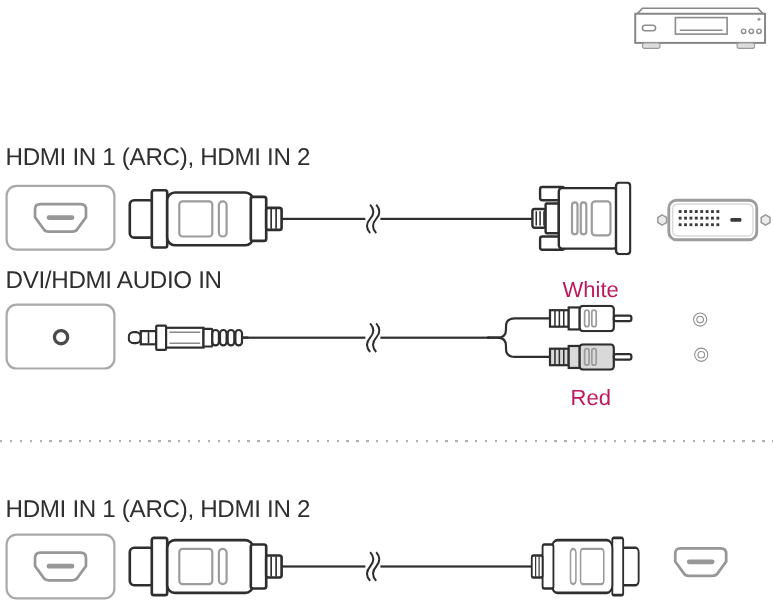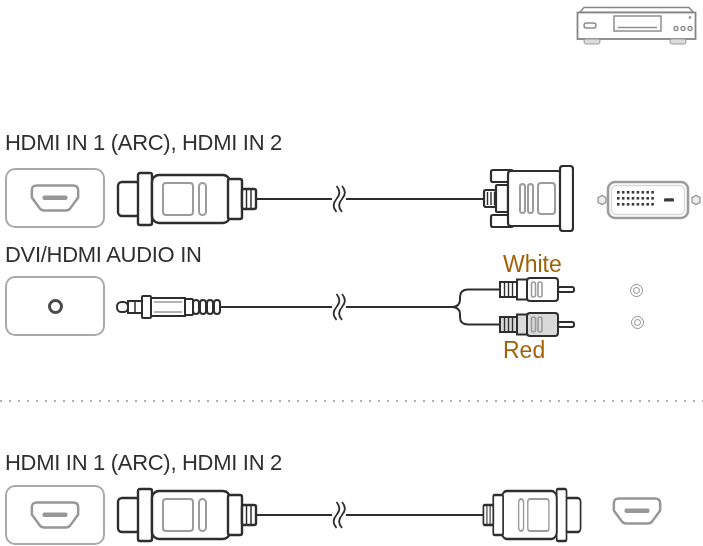--- a/index.html
+++ b/index.html
@@ -5,21 +5,21 @@
   html,body { margin:0; padding:0; background:#fff; }
   #stage {
     position:relative; width:703px; height:546px; background:#ffffff;
     font-family:"Liberation Sans", sans-serif; color:#2f2f2f; overflow:hidden;
   }
   .abs { position:absolute; }
   .label {
     font-size:22px; line-height:20px; letter-spacing:-0.3px; color:#2f2f2f;
     white-space:nowrap;
   }
-  .small-label { font-size:23px; line-height:20px; color:#a16207; text-align:left; }
+  .small-label { font-size:20px; line-height:20px; color:#be185d; text-align:center; }
   .port-box {
     box-sizing:border-box; width:100px; height:60px; background:#fff;
     border:2px solid #a9a9a9; border-radius:10px;
     display:flex; align-items:center; justify-content:center;
   }
   .cable { height:2px; background:#2e2e2e; }
   .donut {
     width:9px; height:9px; border:3px solid #4a4a4a; border-radius:50%; background:#fff;
   }
   .jack {
@@ -213,21 +213,21 @@
       <line x1="6.5" y1="5" x2="6.5" y2="20"></line>
         <line x1="10.5" y1="5" x2="10.5" y2="20"></line>
         <line x1="14.5" y1="5" x2="14.5" y2="20"></line>
     </g>
     <g stroke="#9c9c9c" stroke-width="1.6" fill="none">
       <rect x="33.5" y="5" width="4" height="15" rx="2"></rect>
       <rect x="40" y="5" width="4" height="15" rx="2"></rect>
     </g>
   </svg>
 
-  <div class="abs small-label" style="left:503px; top:340px; width:68px;">Red</div>
+  <div class="abs small-label" style="left:503px; top:352px; width:68px;">Red</div>
 
   <div class="abs jack" style="left:630px; top:284px;">
     <div class="jack-inner"></div>
   </div>
   <div class="abs jack" style="left:631px; top:316px;">
     <div class="jack-inner"></div>
   </div>
 
   <div class="abs separator" style="left:0; top:400px; width:703px;"></div>
 

